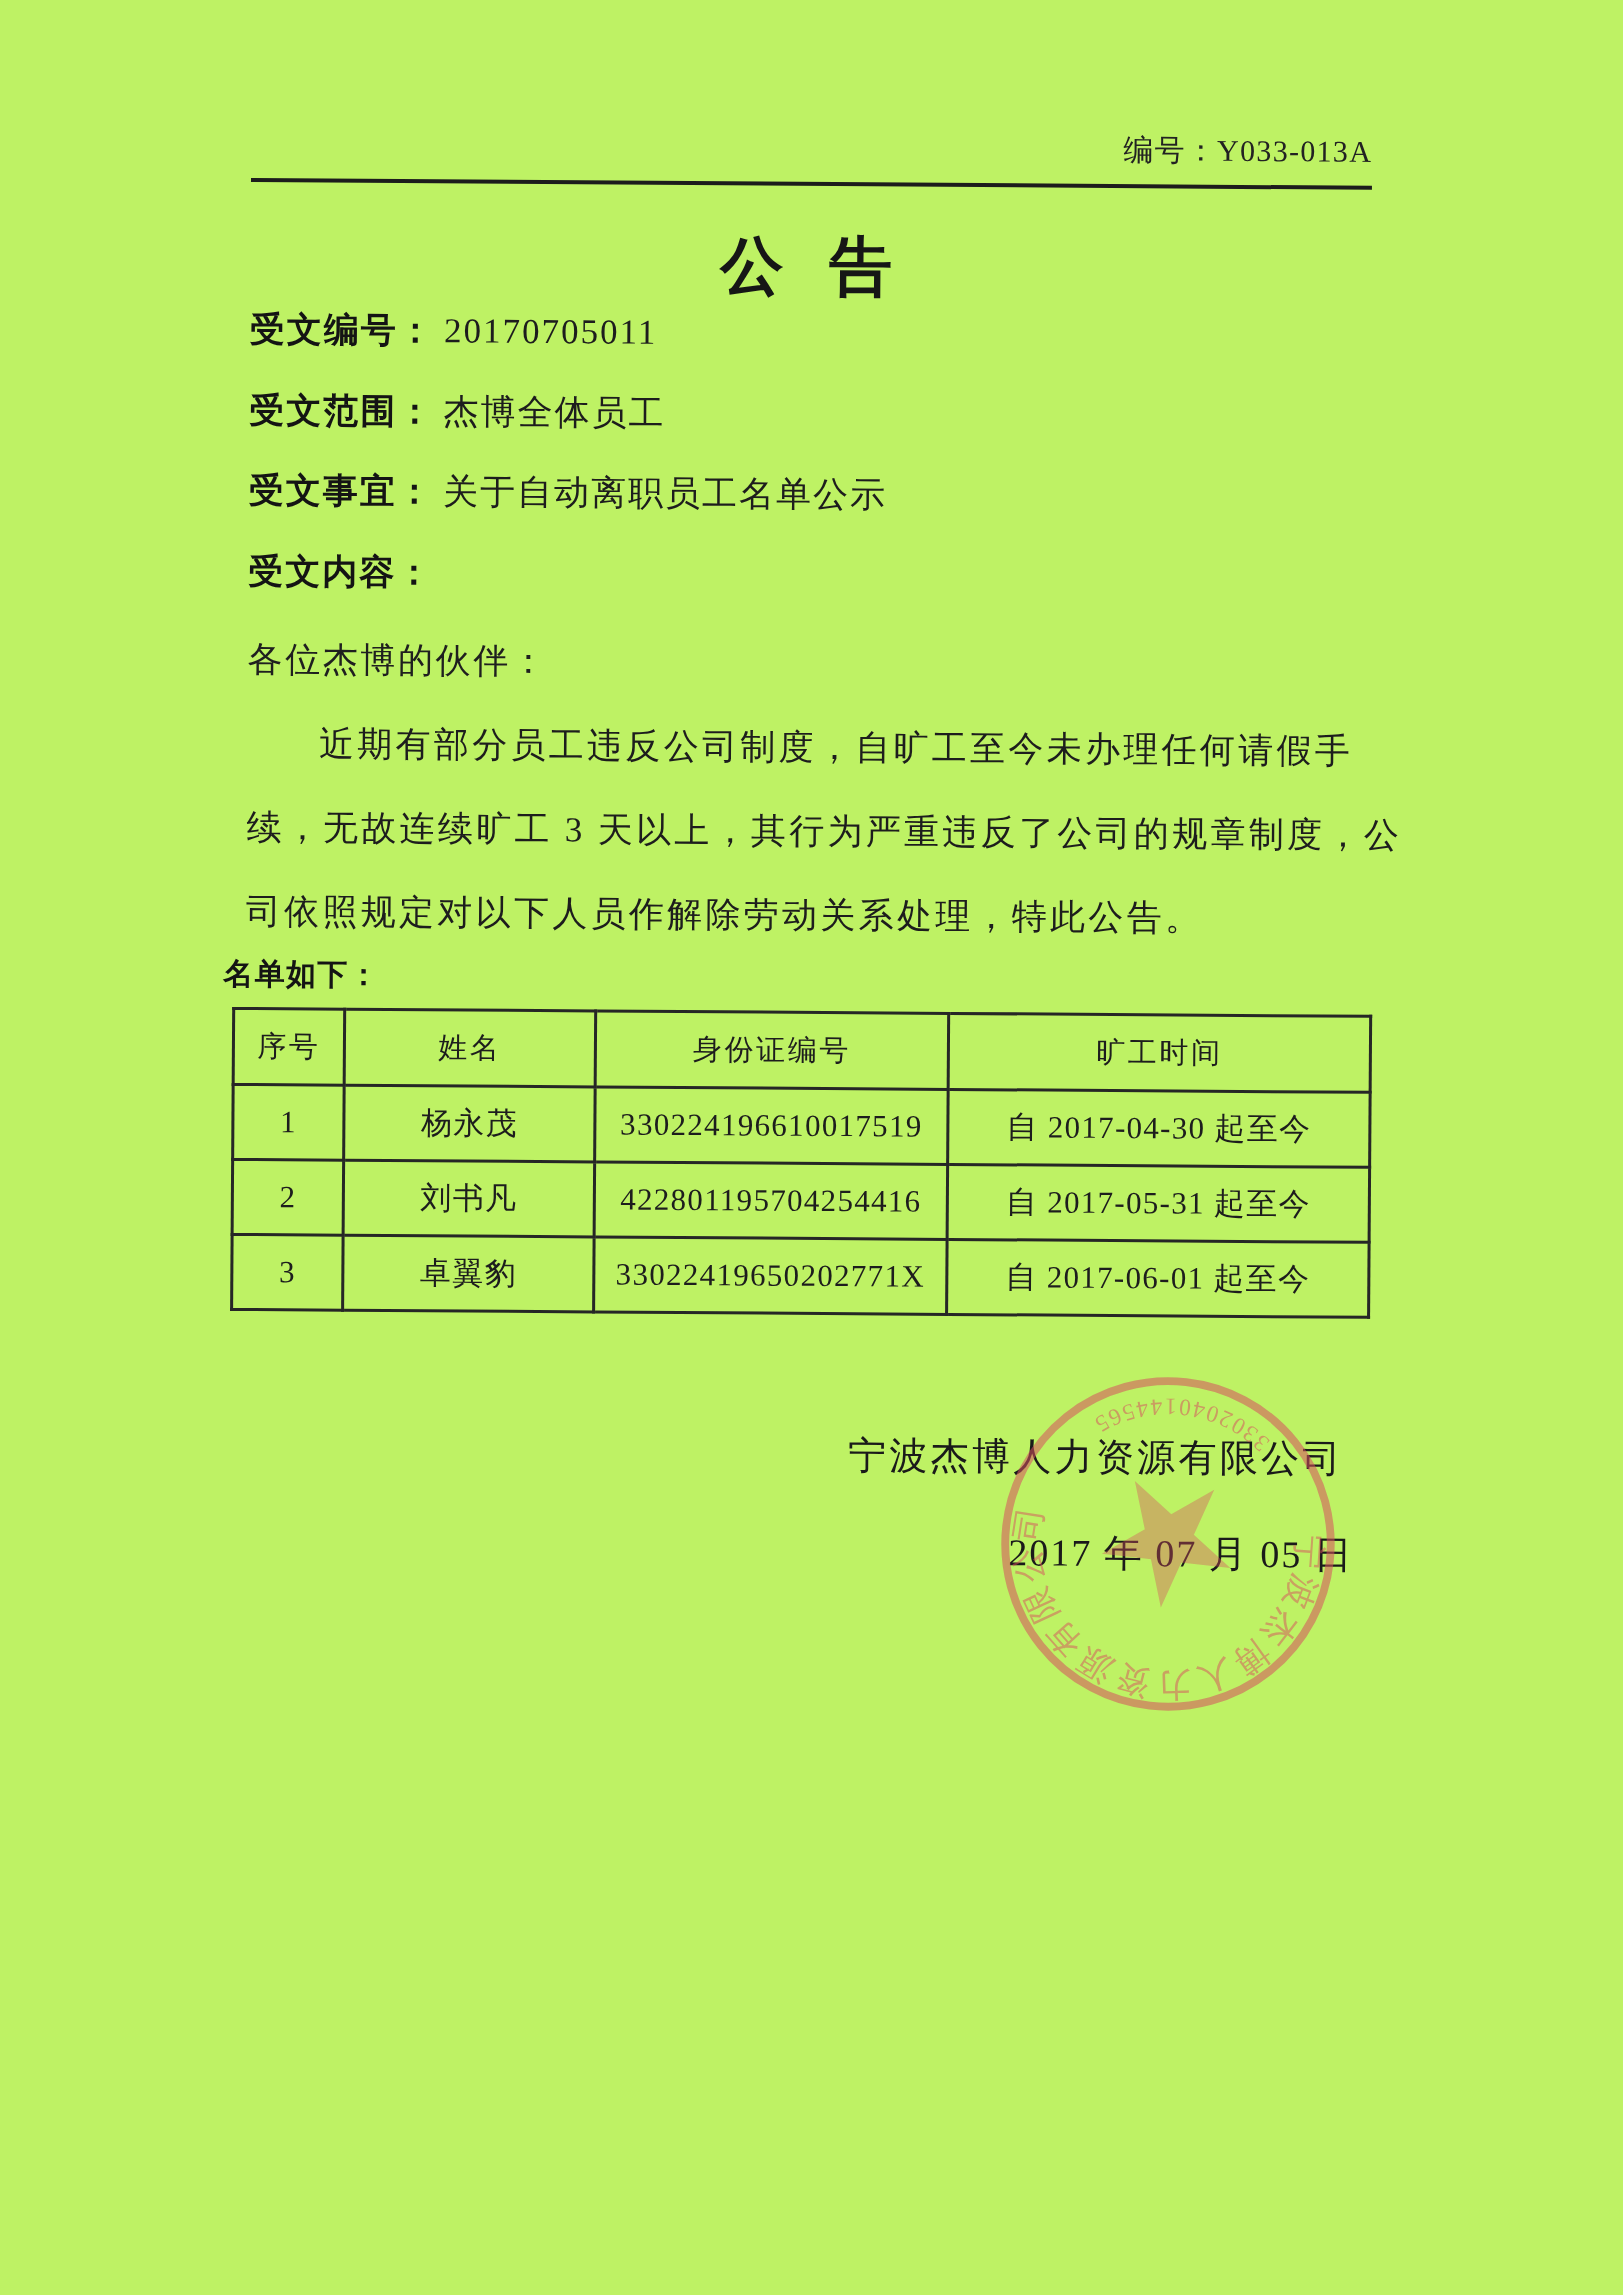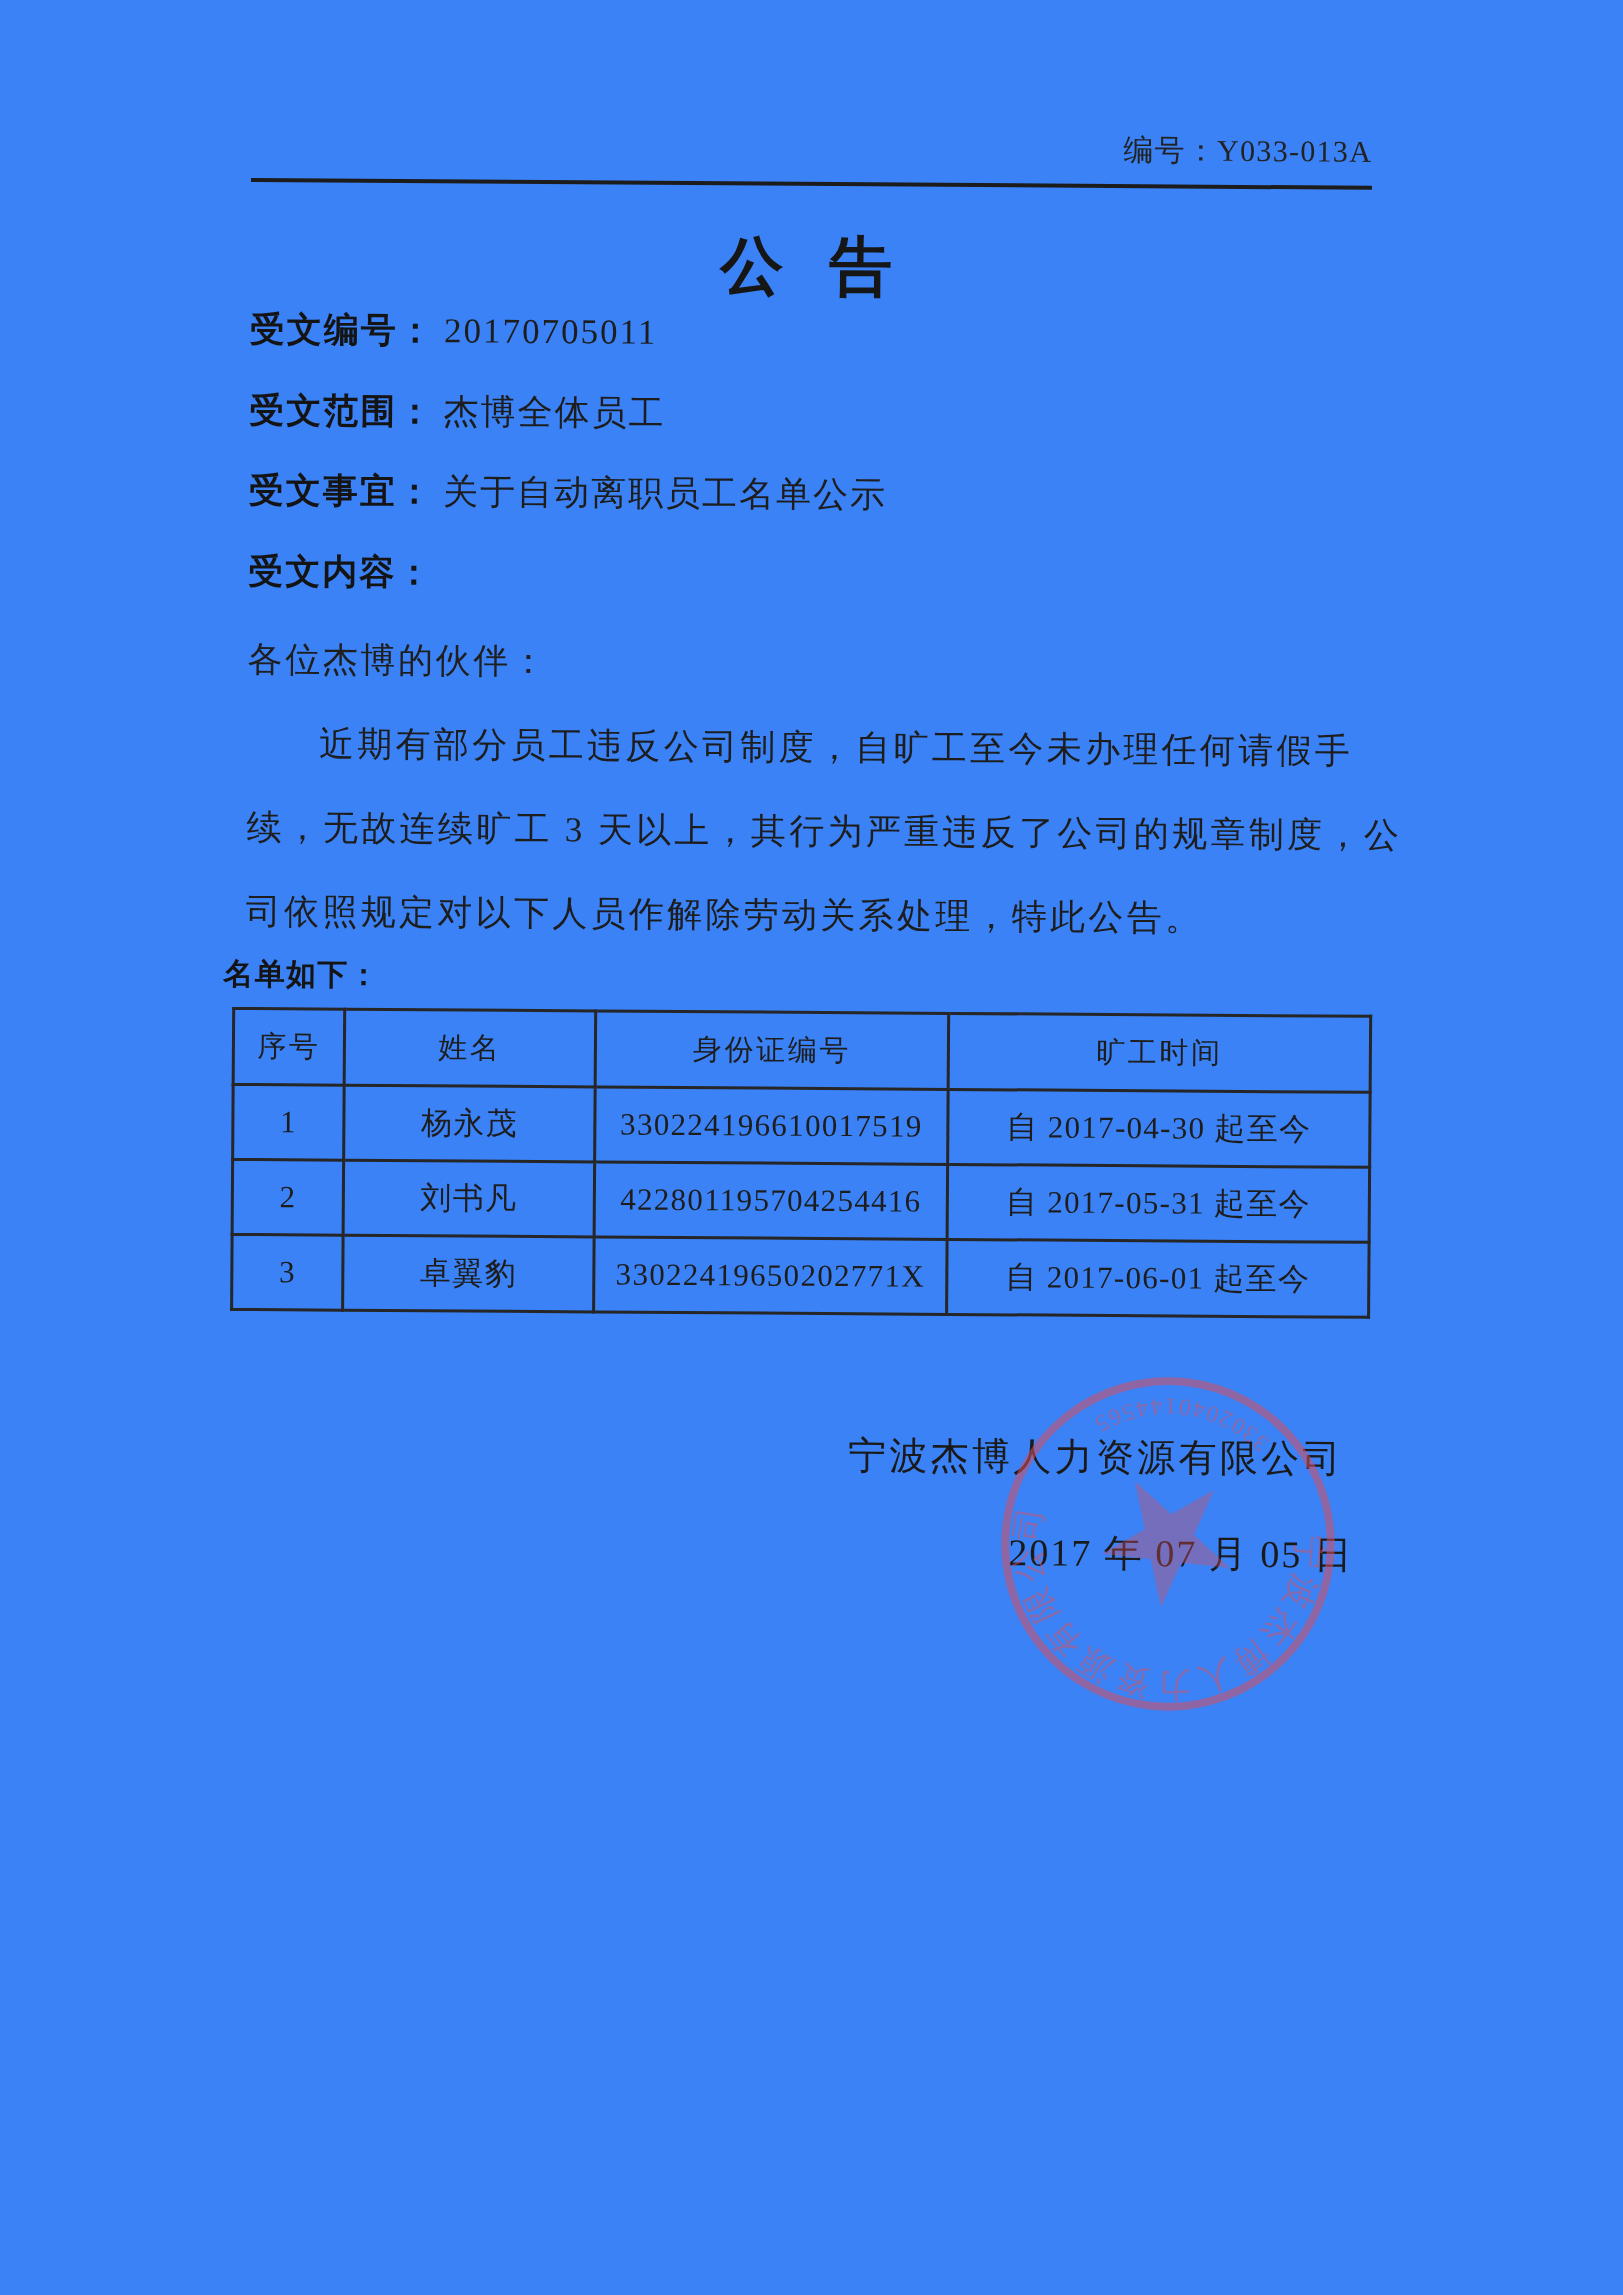--- a/index.html
+++ b/index.html
@@ -1,20 +1,20 @@
 <!DOCTYPE html>
 <html style="font-size:10.5px"><head>
 <meta charset="utf-8">
 <style>
   * { margin:0; padding:0; box-sizing:border-box; }
   html,body { background:#ffffff; }
   .page {
     position:relative;
     width:1623px; height:2295px;
-    background:#3b82f6;
+    background:#bef264;
     overflow:hidden;
     font-family:"Liberation Serif","DejaVu Serif",serif;
     color:#1f1f1f;
   }
   .content {
     position:absolute; inset:0;
     transform:rotate(0.4deg);
     transform-origin:251px 177px;
   }
   .doc-no {

